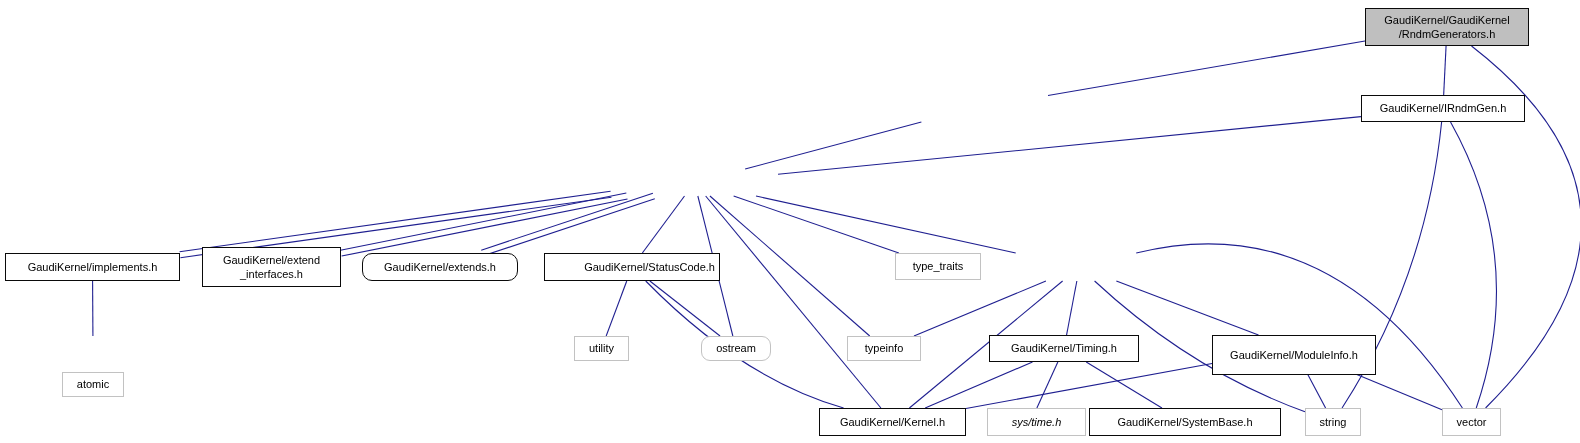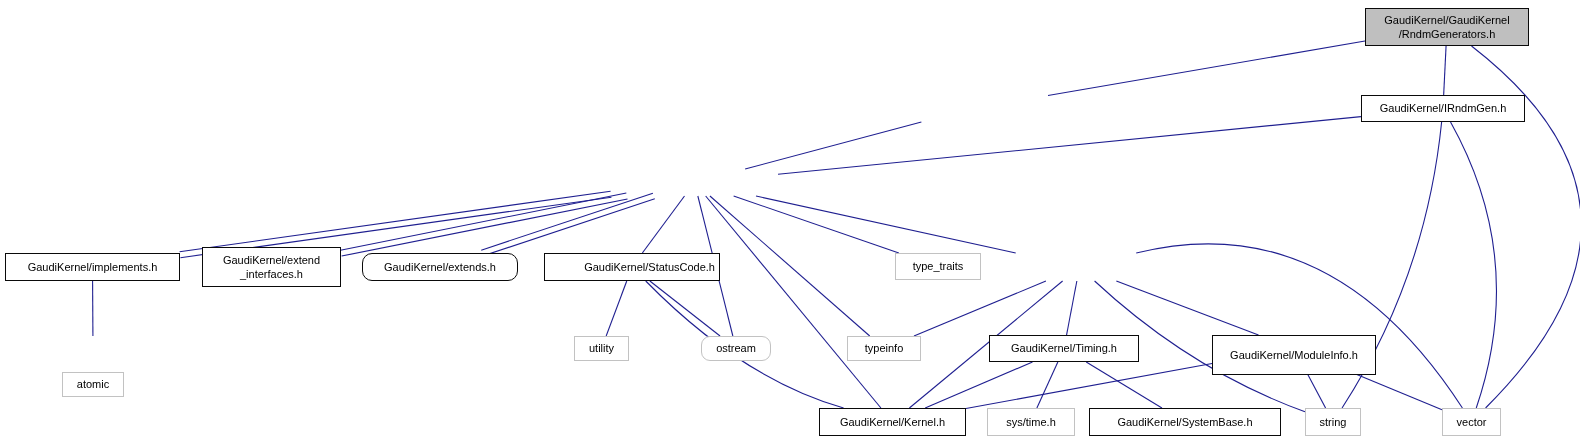--- a/index.html
+++ b/index.html
@@ -128,21 +128,21 @@
     </div>
 
   <div class="node" style="left:1212px;top:335px;width:164px;height:40px;">
       <span class="lbl">GaudiKernel/ModuleInfo.h</span>
     </div>
 
   <div class="node" style="left:819px;top:408px;width:147px;height:28px;">
       <span class="lbl">GaudiKernel/Kernel.h</span>
     </div>
 
-  <div class="node external" style="left:987px;top:408px;width:88px;height:28px;">
+  <div class="node external" style="left:987px;top:408px;width:99px;height:28px;font-style:italic;">
       <span class="lbl">sys/time.h</span>
     </div>
 
   <div class="node" style="left:1089px;top:408px;width:192px;height:28px;">
       <span class="lbl">GaudiKernel/SystemBase.h</span>
     </div>
 
   <div class="node external" style="left:1305px;top:408px;width:56px;height:28px;">
       <span class="lbl">string</span>
     </div>

